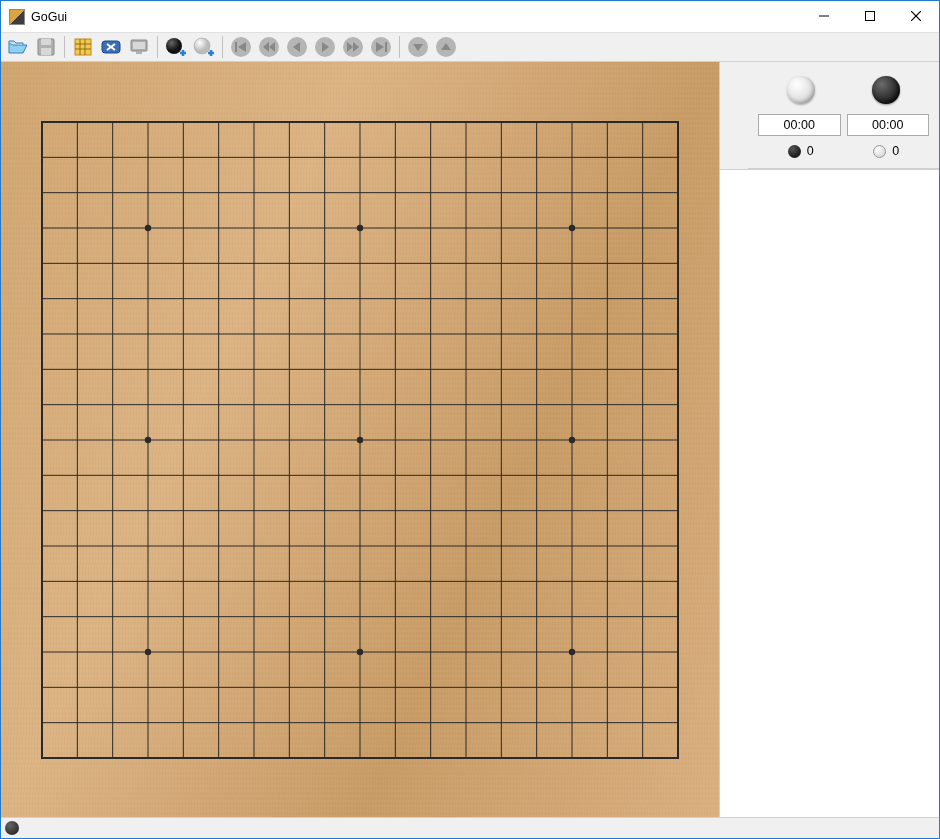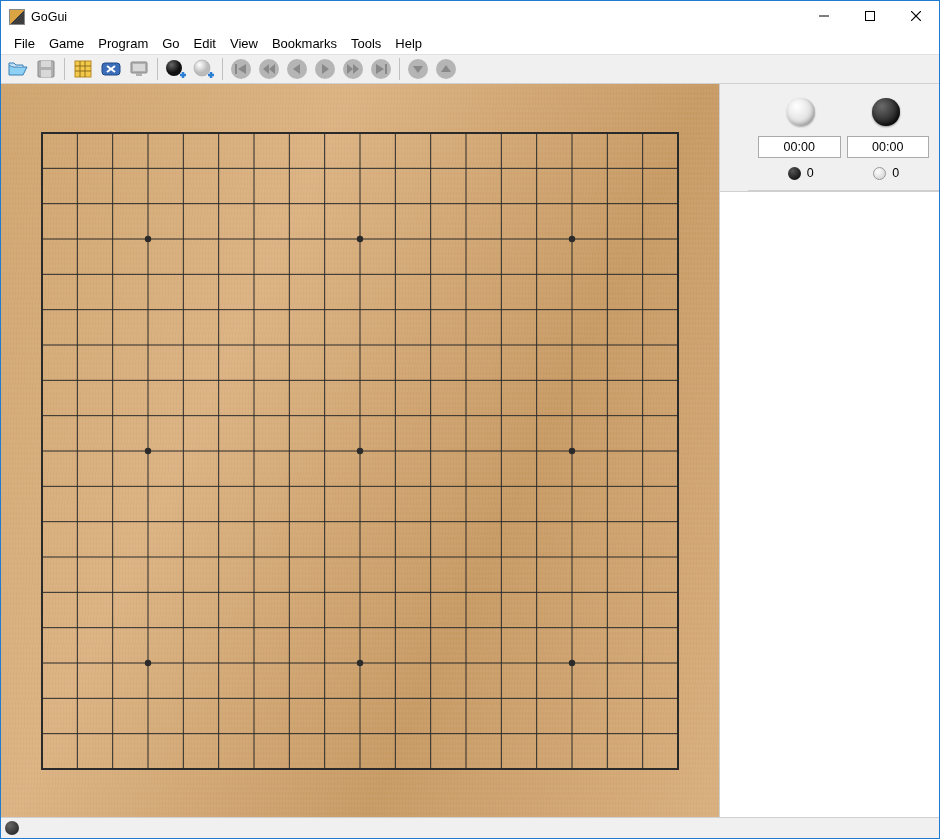--- a/index.html
+++ b/index.html
@@ -228,31 +228,20 @@
       </div>
       <div class="win-btn close">
         <svg viewBox="0 0 10 10">
             <line x1="0" y1="0" x2="10" y2="10" stroke="#000" stroke-width="1.2"></line>
             <line x1="10" y1="0" x2="0" y2="10" stroke="#000" stroke-width="1.2"></line>
           </svg>
       </div>
     </div>
   </div>
 
-  <div class="menubar">
-    <div class="menu-item">File</div>
-    <div class="menu-item">Game</div>
-    <div class="menu-item">Program</div>
-    <div class="menu-item">Go</div>
-    <div class="menu-item">Edit</div>
-    <div class="menu-item">View</div>
-    <div class="menu-item">Bookmarks</div>
-    <div class="menu-item">Tools</div>
-    <div class="menu-item">Help</div>
-  </div>
 
   <div class="toolbar">
     <div class="tb-btn">
       <svg width="22" height="22" viewBox="0 0 22 22">
         <path d="M2 7 L2 17 L16 17 L20 9 L6 9 Z" fill="#8fd0f5" stroke="#3a7fb5" stroke-width="1"></path>
         <path d="M2 7 L2 5 L7 5 L9 7 L16 7 L16 9" fill="#b8e0f8" stroke="#3a7fb5" stroke-width="1"></path>
       </svg>
     </div>
     <div class="tb-btn">
       <svg width="22" height="22" viewBox="0 0 22 22">

